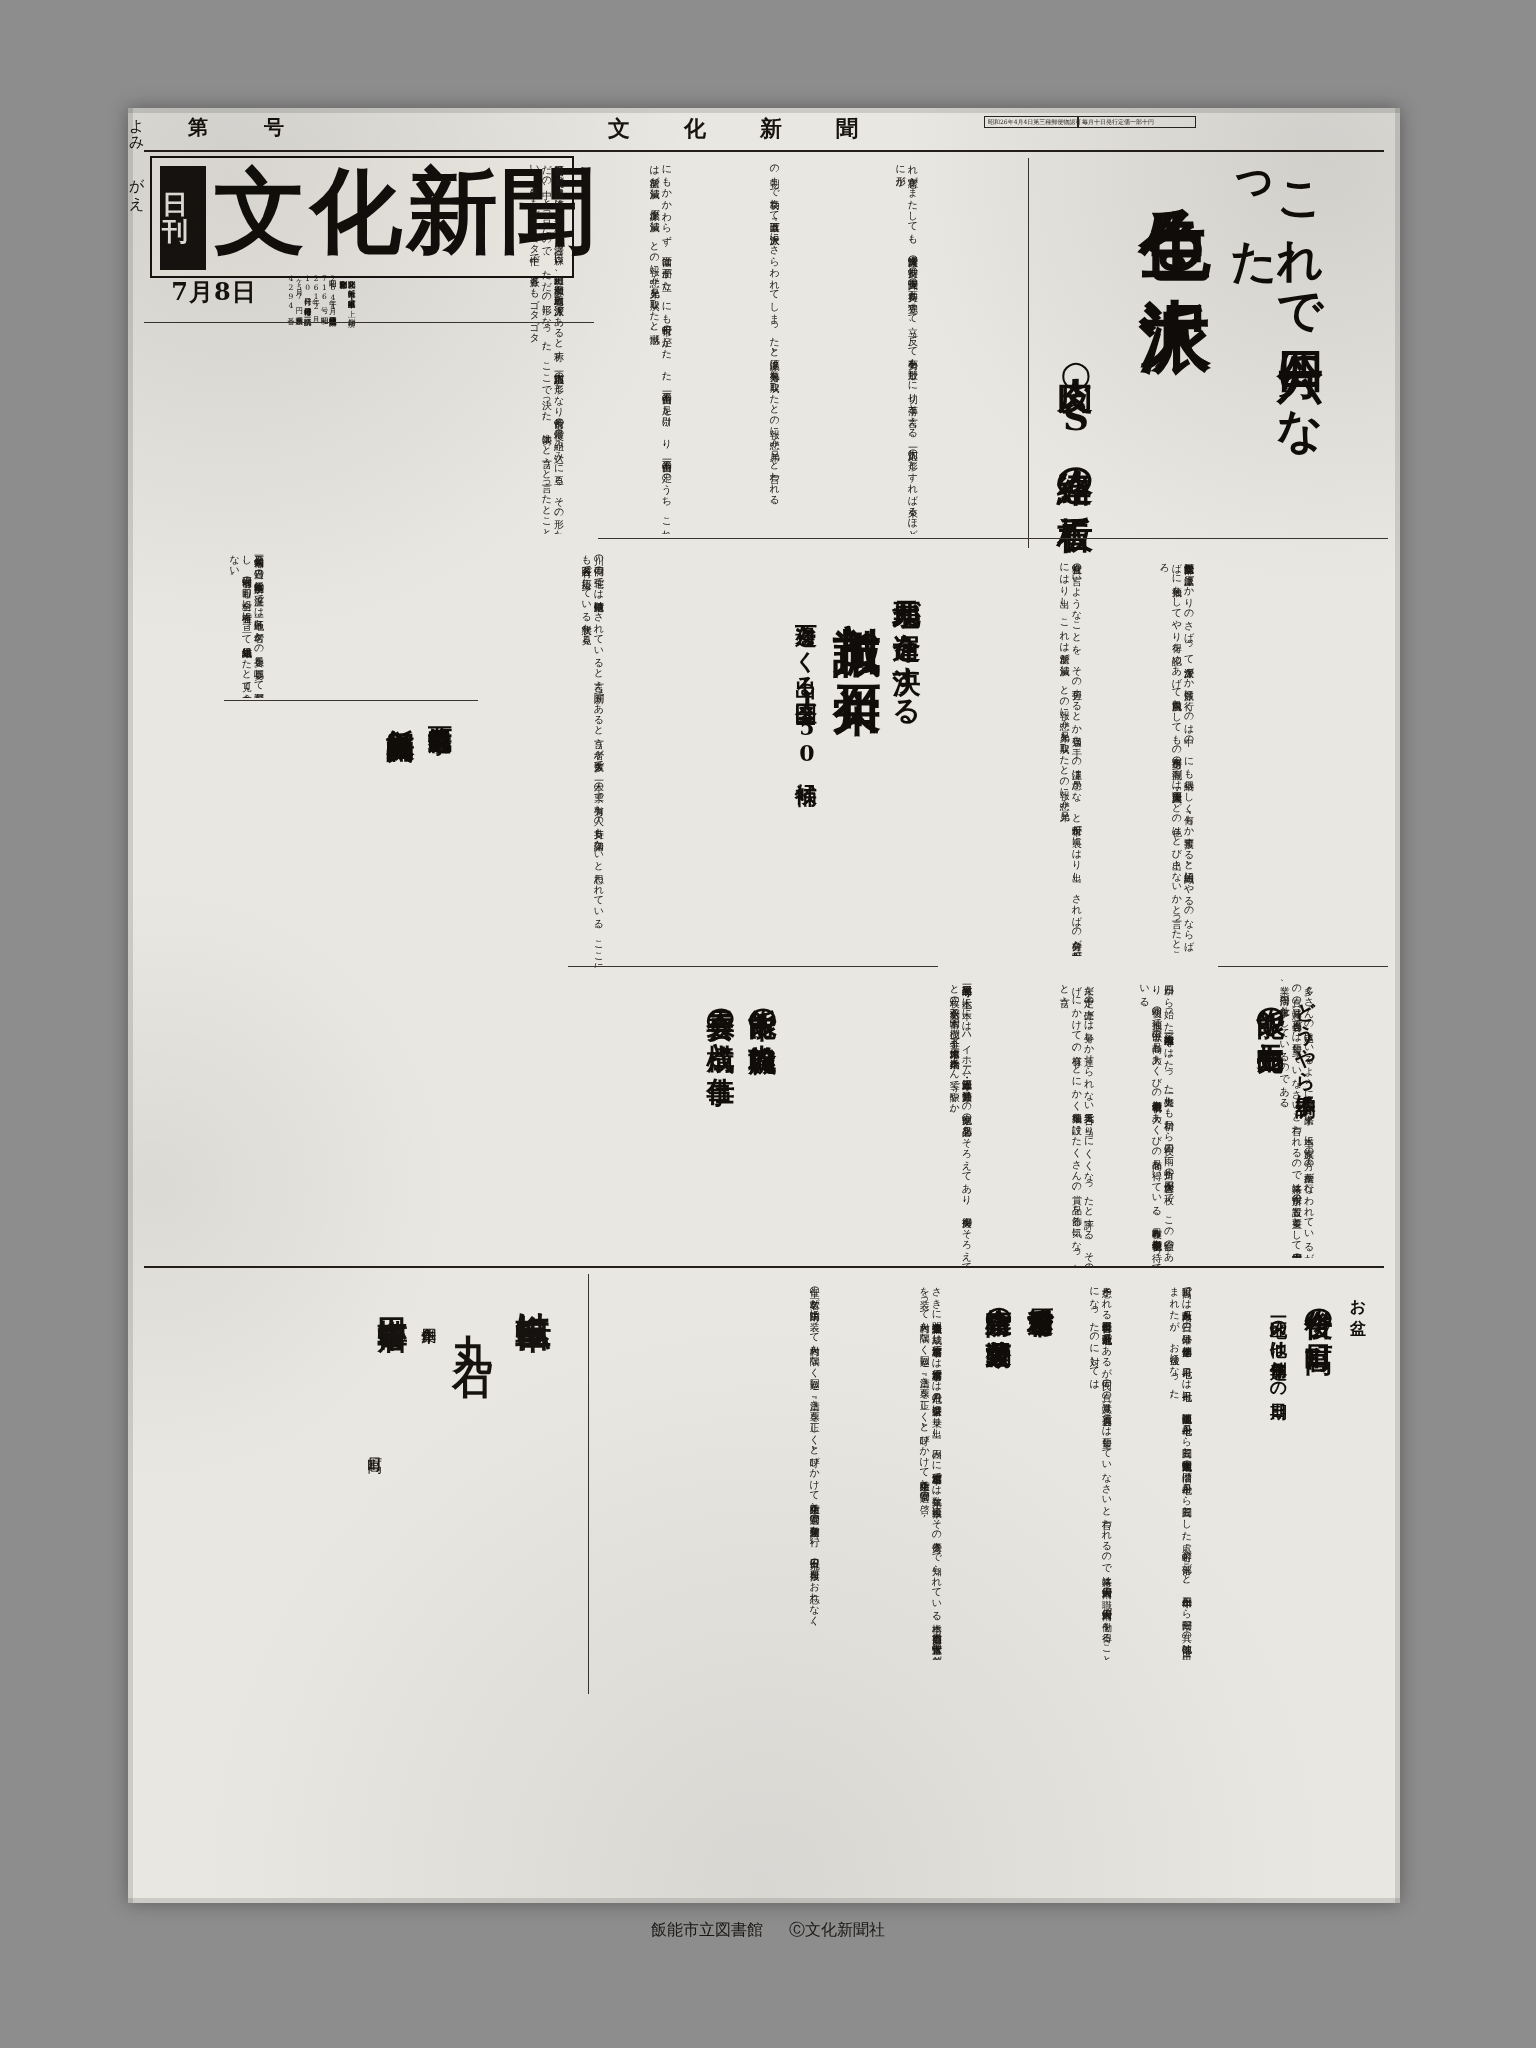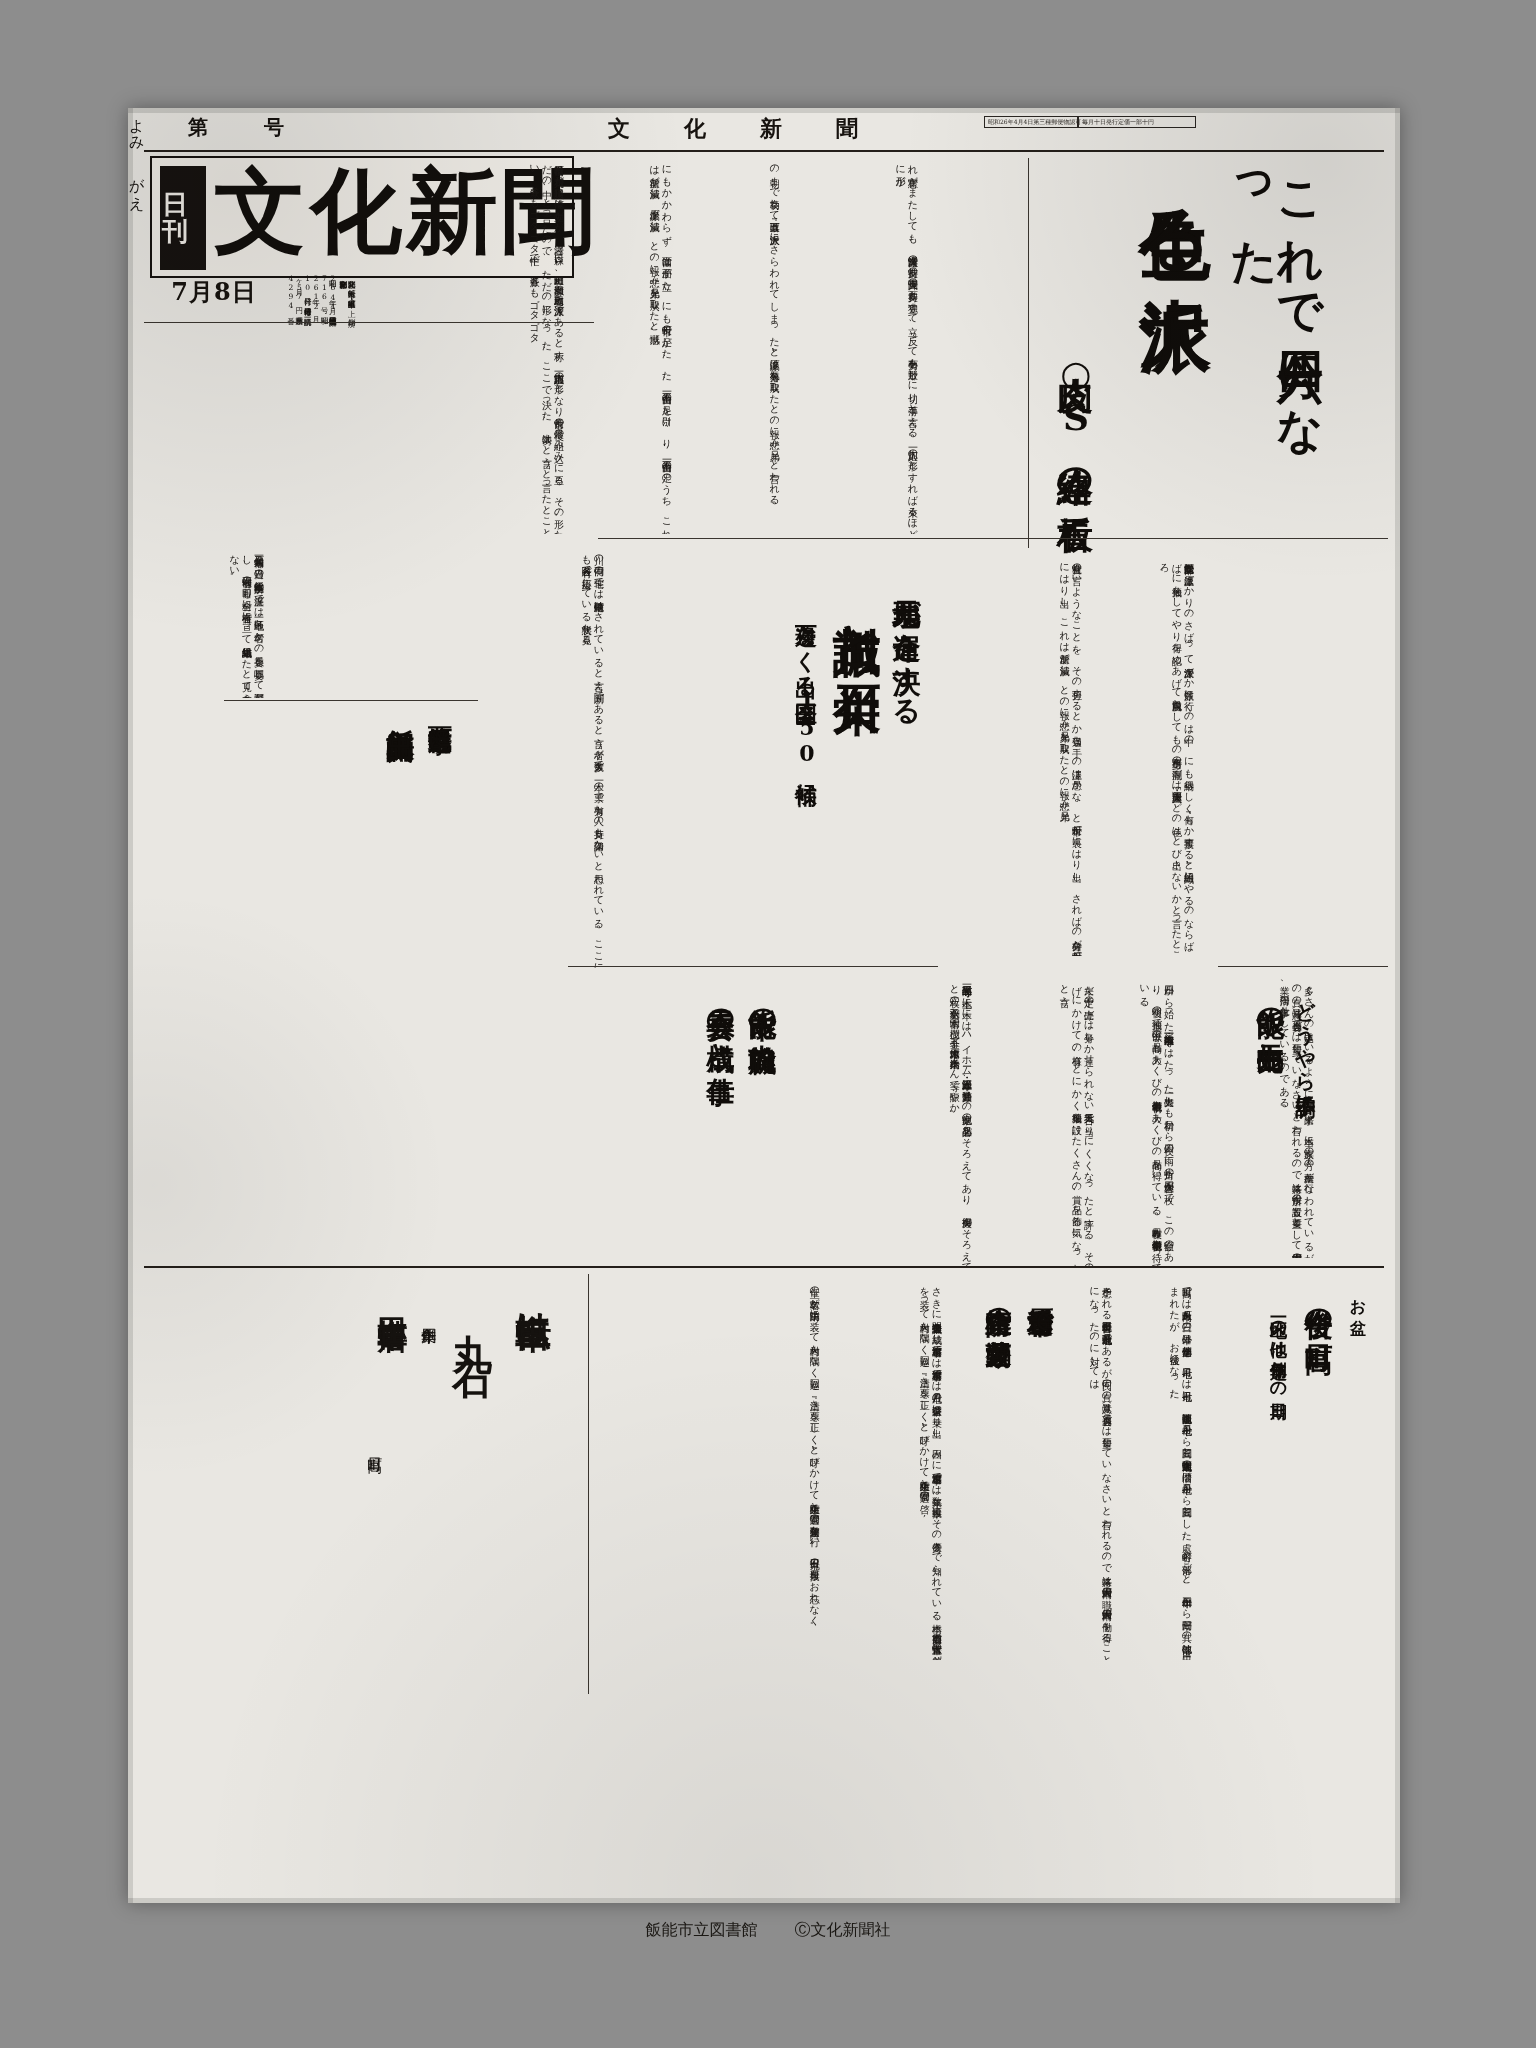--- a/index.html
+++ b/index.html
@@ -309,21 +309,21 @@
   }
 
   
   #footer {
     position: absolute;
     left: 0; top: 1920px;
     width: 1536px;
     text-align: center;
     font-size: 16px;
     color: #1b1814;
-    font-family: Liberation Mono, monospace;
+    font-family: Liberation Serif, serif;
   }
 </style>
 </head>
 <body>
 
 <div id="page">
   <div id="paper">
 
     <div id="masthead-band">
       <div id="issue-no">第　号</div>

